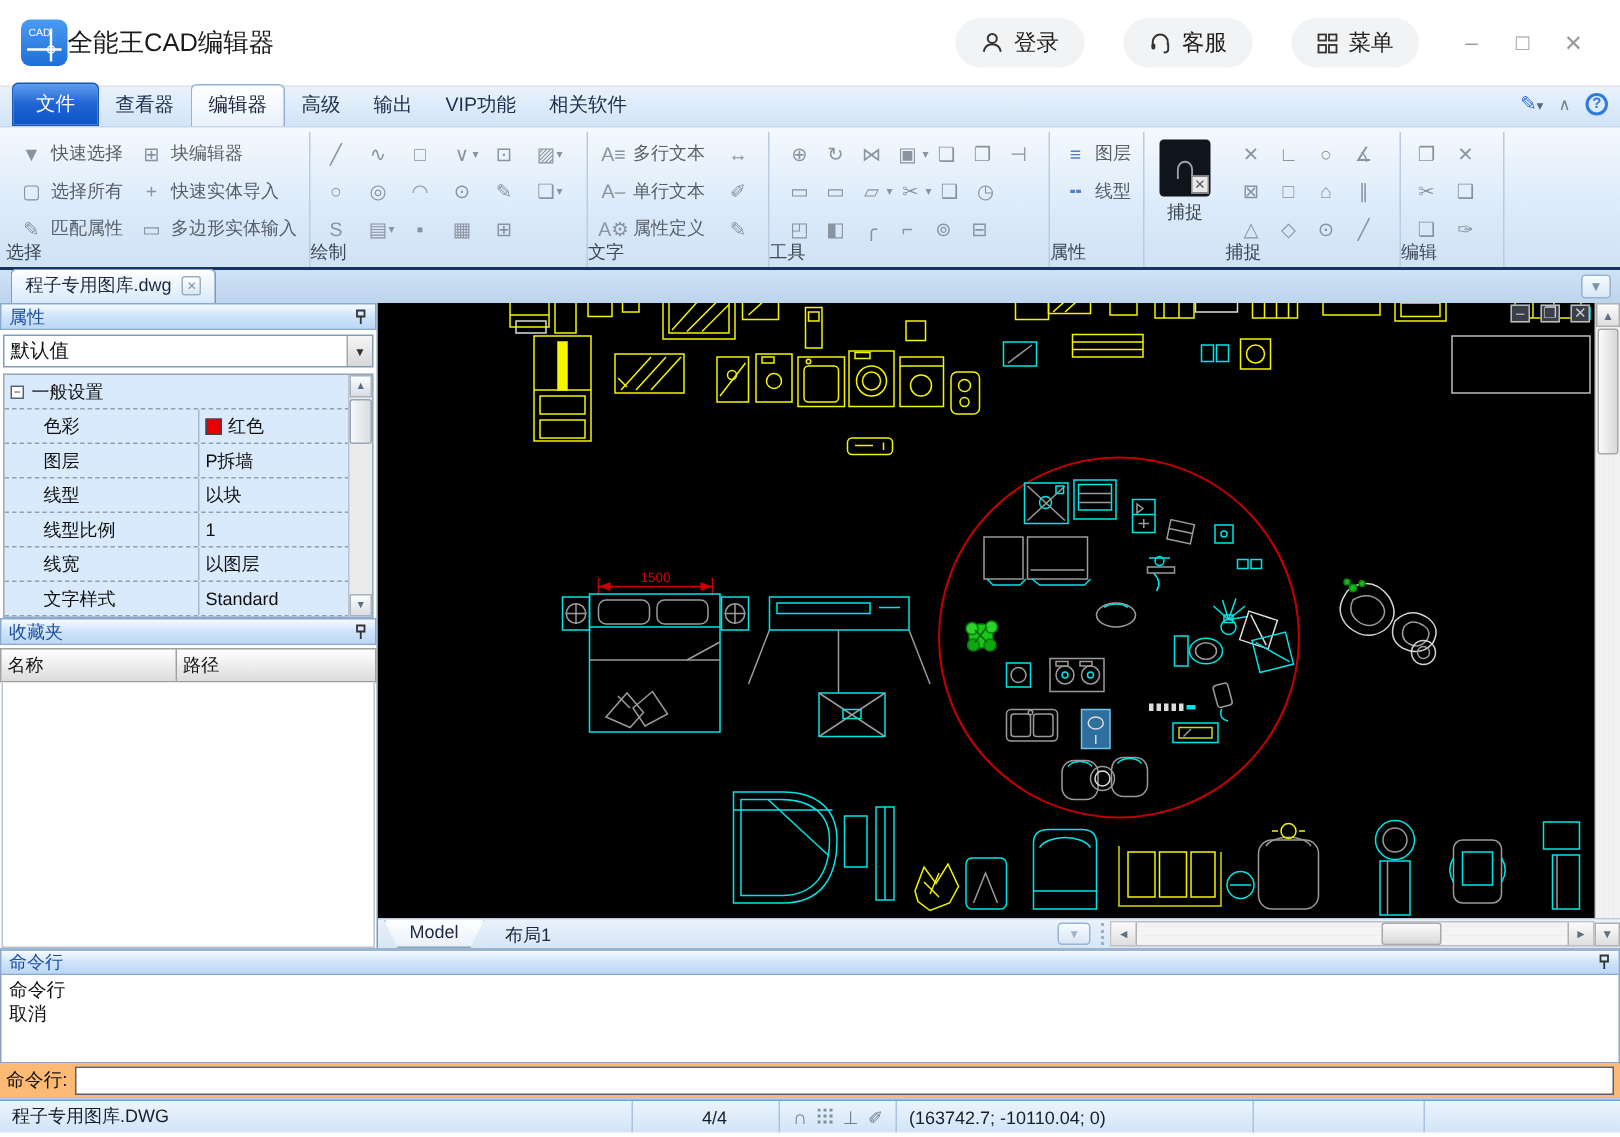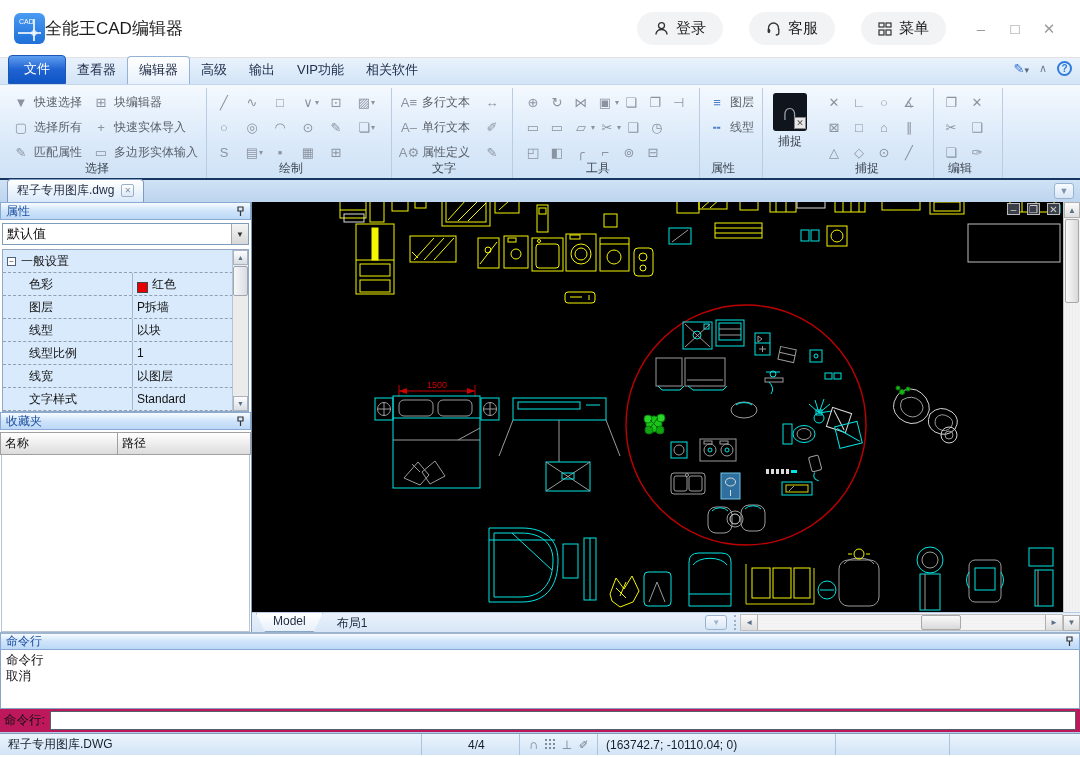--- a/index.html
+++ b/index.html
@@ -24,21 +24,21 @@
 .menuright{position:absolute;right:8px;top:3px;display:flex;align-items:center;gap:10px}
 .mpen{color:#2d6fd2;font-size:13px}
 .mdd{color:#55657c;font-size:9px}
 .mcol{color:#6d7d92;font-size:11px}
 .mhelp{width:15px;height:15px;border:2px solid #2f7bdd;border-radius:50%;color:#2f7bdd;font-weight:bold;font-size:10px;display:flex;align-items:center;justify-content:center}
 
 
 .ribbon{height:95px;background:linear-gradient(#f4f9fe,#ddebfa 55%,#cfe2f6);border-bottom:2px solid #16355f;display:flex;align-items:stretch;padding:3px 0 0 4px}
 .rgroup{position:relative;padding:2px 8px 15px;border-right:1px solid #b9cce2;display:flex;flex-direction:column;justify-content:flex-start}
 .rgroup.nobdr{border-right:none}
-.glabel{position:absolute;bottom:1px;left:0;right:16px;text-align:center;font-size:12px;color:#3e4752}
+.glabel{position:absolute;bottom:1px;left:0;right:16px;font-size:12px;color:#3e4752}
 .cols{display:flex;gap:10px}
 .rbtn{display:flex;align-items:center;gap:4px;height:25px;font-size:12px;color:#585f69;cursor:default;white-space:nowrap}
 .ic,.icbtn{display:inline-flex;align-items:center;justify-content:center;width:18px;height:18px;font-size:13px;color:#8b93a0;flex:0 0 auto}
 .icrow{display:flex;align-items:center;height:25px}
 .icrow .icbtn{width:24px}
 .ddwrap{display:inline-flex;align-items:center}
 .dd{font-size:8px;color:#8b93a0;margin-left:-2px}
 .bigbtn{display:flex;flex-direction:column;align-items:center;margin:3px 2px 0;cursor:default}
 .magimg{width:34px;height:38px;background:#10141c;border-radius:3px;position:relative;display:flex;align-items:center;justify-content:center}
 .magimg .mg{color:#9aa3ad;font-size:24px;font-weight:bold;line-height:1}
@@ -60,21 +60,21 @@
 .main{display:flex;height:430px}
 .leftpanel{width:252px;border-right:1px solid #7e98b8;background:#fff;display:flex;flex-direction:column}
 .phead{height:18px;display:flex;align-items:center;justify-content:space-between;padding:0 5px;background:linear-gradient(#f6fbff,#cfe4fa 50%,#bcd8f6);border:1px solid #87a9d2;font-size:12px;color:#1d4fa0}
 .combo{margin:3px 2px;height:22px;border:1px solid #7f9db9;background:#fff;display:flex;align-items:center}
 .combo .cval{flex:1;padding-left:4px;font-size:13px;color:#111}
 .combo .carr{width:17px;height:100%;background:linear-gradient(#f5f5f5,#d8d8d8);border-left:1px solid #a8a8a8;display:flex;align-items:center;justify-content:center;font-size:8px;color:#333}
 .pgrid{margin:1px 2px 0;border:1px solid #93a8c4;background:#d8eafb;position:relative;height:163px;overflow:hidden}
 .prow{height:23px;display:flex;align-items:center;border-bottom:1px dashed #8fa0b4;font-size:12px;color:#111}
 .prow .pl{width:130px;padding-left:26px;border-right:1px solid #a8b8cc;height:100%;display:flex;align-items:center}
 .prow.cat .pl{padding-left:4px;border-right:none;gap:5px}
-.prow .pv{flex:1;padding-left:4px;display:flex;align-items:flex-end;gap:4px}
+.prow .pv{flex:1;padding-left:4px;display:flex;align-items:center;gap:4px}
 .collapsebox{width:9px;height:9px;border:1px solid #51637c;background:#fff;font-size:8px;line-height:7px;text-align:center;color:#333}
 .swatch{width:11px;height:11px;border:1px solid #444}
 .gsb{position:absolute;right:0;top:0;bottom:0;width:16px;background:#ebebeb;border-left:1px solid #b8c4d4;display:flex;flex-direction:column;justify-content:space-between}
 .sbtn{height:15px;background:linear-gradient(#fdfdfd,#d9dde2);border:1px solid #aab4c0;color:#56708c;font-size:7px;display:flex;align-items:center;justify-content:center}
 .gsb .thumb{position:absolute;top:16px;left:0;right:0;height:30px;background:linear-gradient(90deg,#f8f8f8,#d8dce2);border:1px solid #9aa6b4;border-radius:2px}
 .favhead{display:flex;margin-top:2px}
 .fcell{height:23px;background:linear-gradient(#ffffff,#dcdcdc);border:1px solid #a0a0a0;border-left:none;display:flex;align-items:center;padding-left:4px;font-size:12px;color:#111}
 .fcell:first-child{border-left:1px solid #a0a0a0;width:118px}
 .fcell:last-child{flex:1}
 .favbody{flex:1;background:#fff;border:1px solid #b8c4d4;border-top:none;margin:0 1px}
@@ -95,21 +95,21 @@
 .grip{border-left:2px dotted #9ab0c8;margin:2px 4px}
 .hscroll{flex:1;display:flex;align-items:stretch;background:repeating-linear-gradient(#f4f4f4,#f4f4f4 2px,#ececec 3px);border:1px solid #c0c0c0;position:relative;margin:1px 0}
 .hbtn{width:17px;background:linear-gradient(#fbfbfb,#dedede);border-right:1px solid #b0b0b0;color:#5a7186;font-size:8px;display:flex;align-items:center;justify-content:center}
 .hbtn.r{border-left:1px solid #b0b0b0;border-right:none}
 .hthumb{position:absolute;left:56%;top:0;bottom:0;width:40px;background:linear-gradient(#fafafa,#d9d9d9);border:1px solid #a8a8a8;border-radius:2px}
 .corner{width:17px;display:flex;flex-direction:column;justify-content:center}
 
 
 .cmdhead{height:18px;display:flex;align-items:center;justify-content:space-between;padding:0 5px;background:linear-gradient(#f6fbff,#cfe4fa 50%,#bcd8f6);border:1px solid #87a9d2;border-top:2px solid #9db4cf;font-size:12px;color:#1d4fa0}
 .cmdtext{height:59px;background:#fff;border:1px solid #8aa4c4;border-top:none;padding:2px 5px;font-size:12.5px;color:#111;line-height:16px;overflow:hidden}
-.cmdrow{height:24px;display:flex;align-items:center;gap:5px;background:#be185d;border-bottom:1px solid #b8cbe2;padding:0 4px;font-size:12.5px;color:#111}
+.cmdrow{height:24px;display:flex;align-items:center;gap:5px;background:#fdba74;border-bottom:1px solid #b8cbe2;padding:0 4px;font-size:12.5px;color:#111}
 .cmdrow input{flex:1;height:19px;border:1px solid #4f5archive?}
 .cmdrow input{flex:1;height:19px;border:1px solid #56606c;background:#fff;font-family:inherit;font-size:12px;padding:0 3px}
 
 
 .statusbar{height:22px;background:linear-gradient(#ecf4fd,#d2e4f6);border-top:1px solid #7f9cc0;display:flex;align-items:stretch;font-size:12px;color:#15202e}
 .scell{display:flex;align-items:center;border-right:1px solid #aac4e0;padding:0 8px}
 .scell.file{width:422px}
 .scell.page{width:98px;padding-left:46px}
 .scell.icons{width:78px;gap:6px;color:#6f7f92}
 .scell.coords{width:238px}

